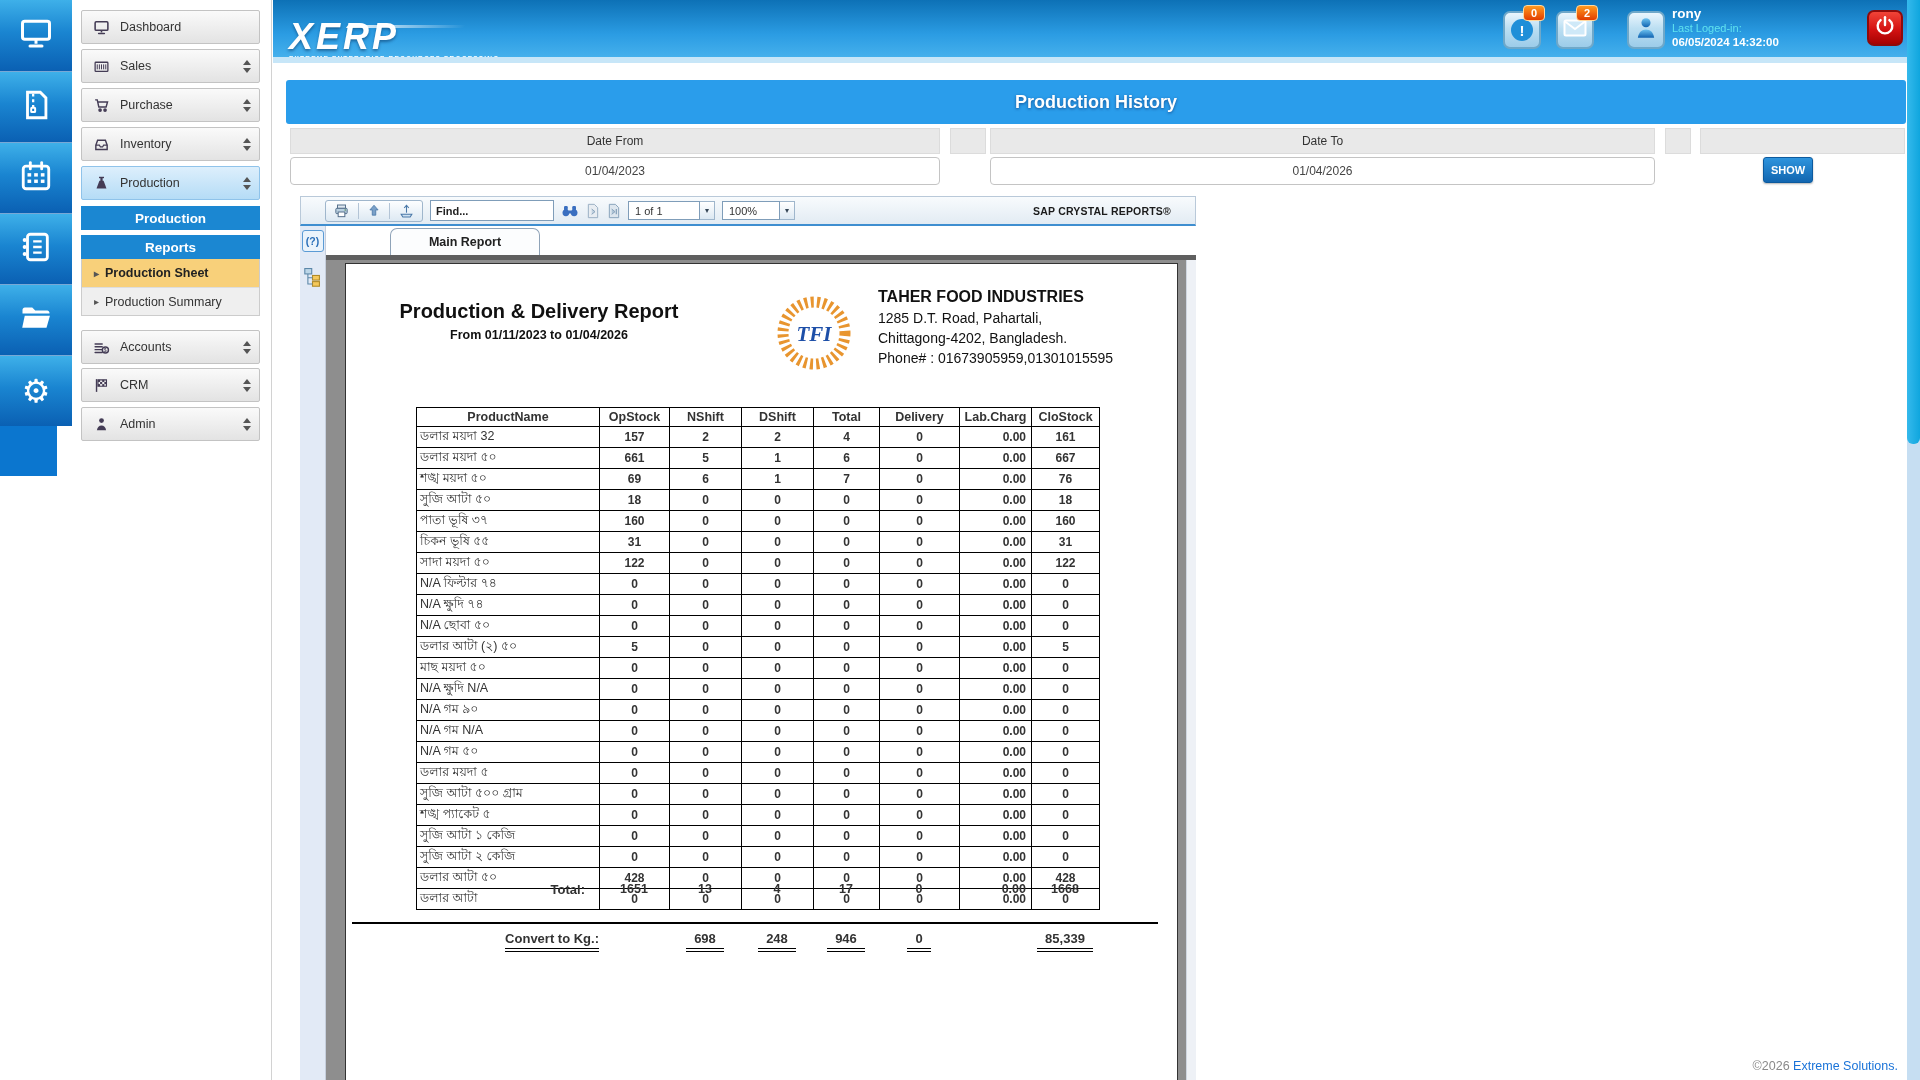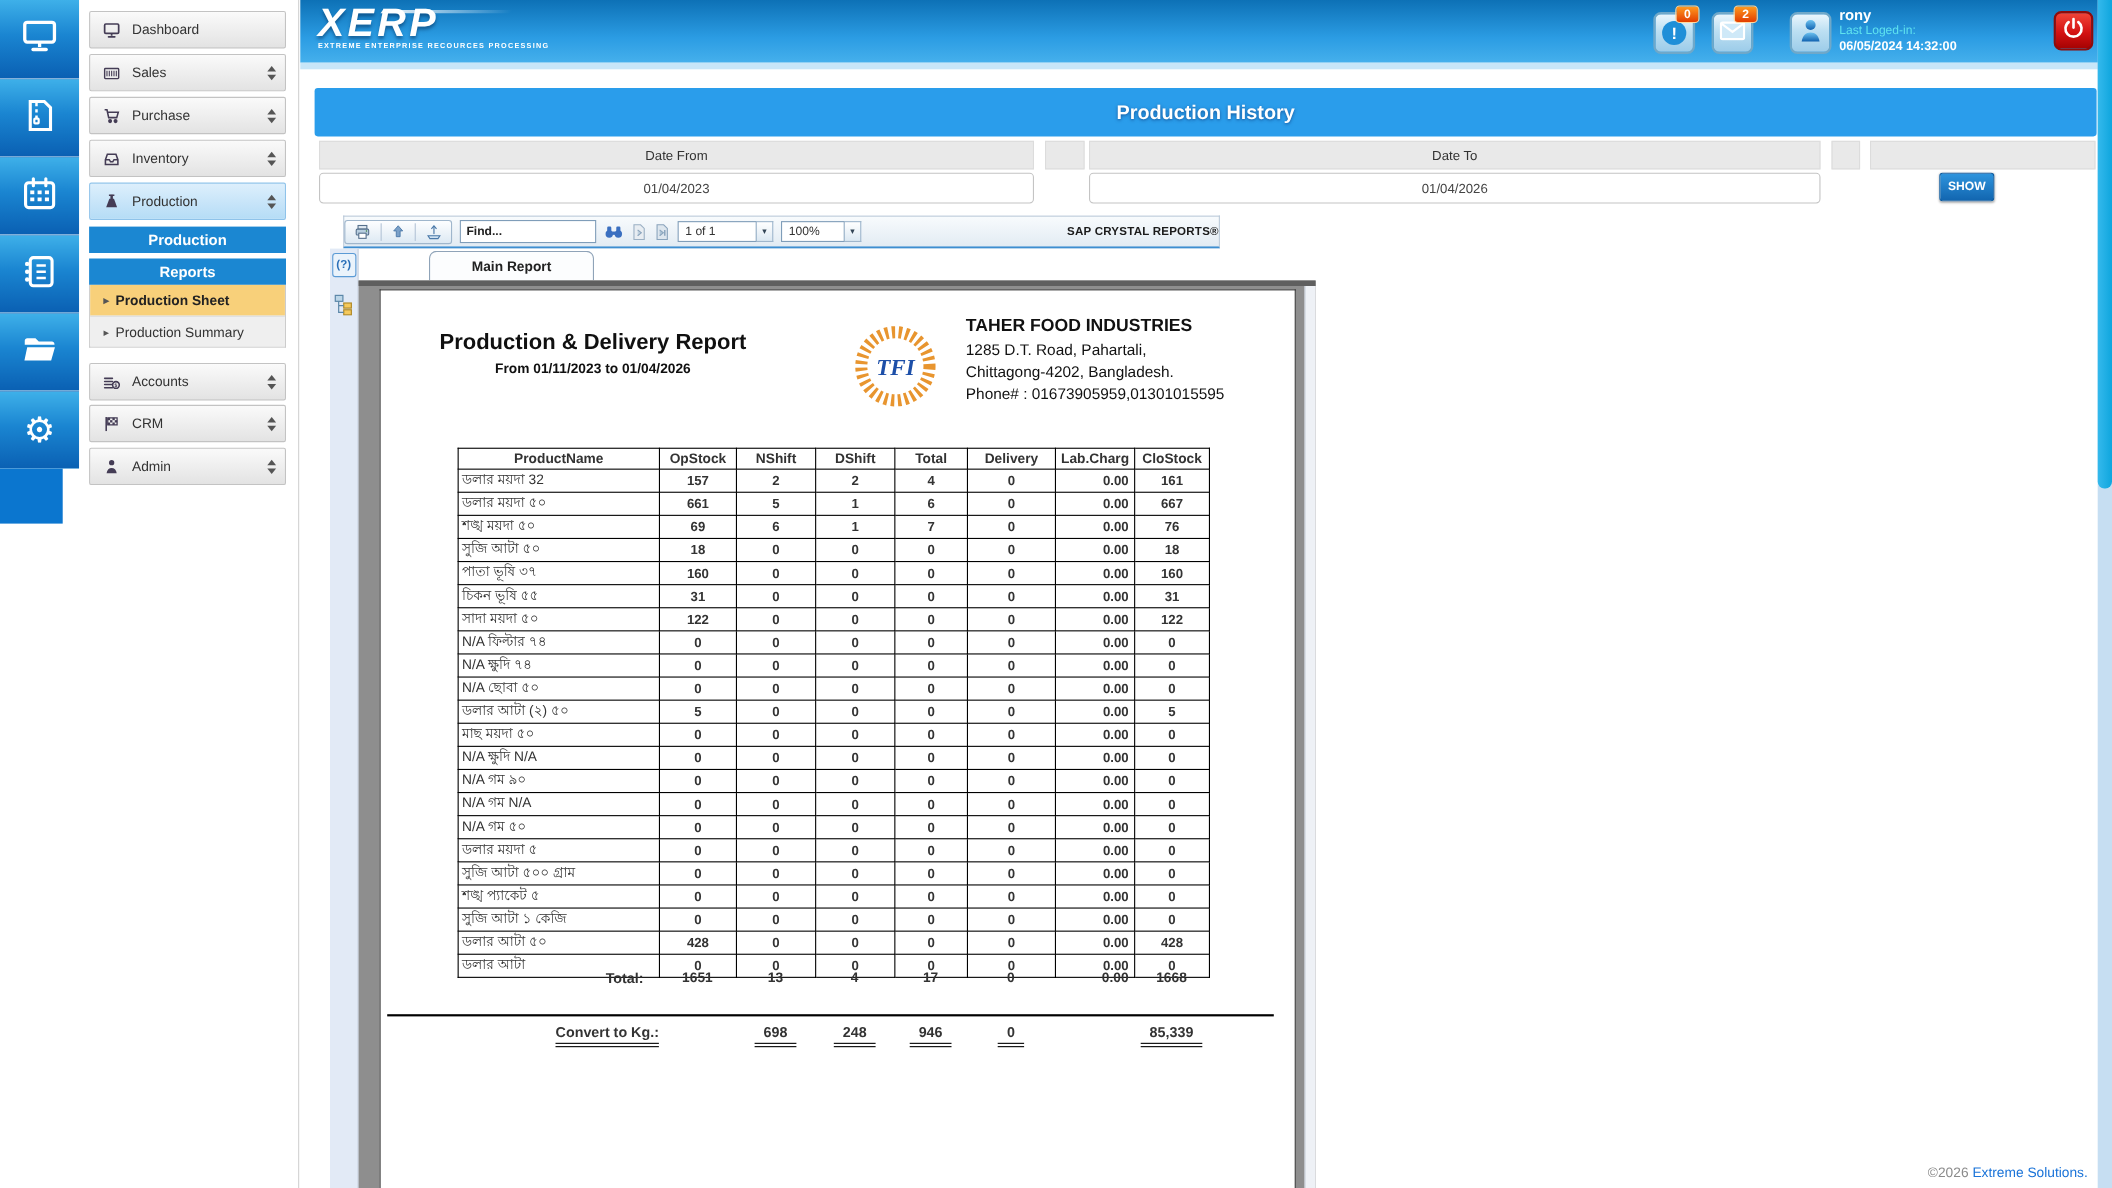--- a/index.html
+++ b/index.html
@@ -32,21 +32,21 @@
   .sub-wrap{position:absolute;left:9px;width:179px;box-sizing:border-box;border:1px solid #ccc;border-top:none;background:#f4f4f4;}
   .sub-link{height:28px;display:flex;align-items:center;padding-left:12px;gap:6px;font-size:12.5px;cursor:pointer;box-sizing:border-box;}
   .sub-link .tri{font-size:10px;color:#555;}
   .sub-link.sel{background:#f8d07a;font-weight:bold;color:#222;}
   .sub-link.plain{background:#efefef;border-top:1px solid #ddd;color:#333;}
 
   
   .top{position:absolute;left:273px;top:0;width:1647px;height:57px;
        background:linear-gradient(180deg,#0d71b6 0%,#2b9ce3 60%,#45b0ec 100%);}
   .top-strip{position:absolute;left:273px;top:57px;width:1647px;height:6px;background:#c7e6f8;}
-  .logo{position:absolute;left:16px;top:2px;color:#fff;cursor:default;}
+  .logo{position:absolute;left:16px;top:18px;color:#fff;cursor:default;}
   .logo-x{font-size:36px;font-weight:900;font-style:italic;letter-spacing:3px;line-height:38px;
           text-shadow:0 2px 3px rgba(0,30,70,.45);}
   .logo-swoosh{position:absolute;top:7px;left:58px;width:118px;height:3px;transform:skewX(-35deg);
           background:linear-gradient(90deg,rgba(255,255,255,.95),rgba(255,255,255,0));}
   .logo-tag{font-size:6.6px;font-weight:bold;letter-spacing:1.15px;margin-top:-1px;white-space:nowrap;}
   .glossy{position:absolute;width:38px;height:38px;border-radius:7px;box-sizing:border-box;cursor:pointer;
     background:linear-gradient(180deg,#eaf6fd 0%,#bcdff2 45%,#9ccce9 100%);
     border:2px solid #6fa8c9;display:flex;align-items:center;justify-content:center;}
   .badge{position:absolute;top:-8px;right:-6px;min-width:10px;padding:1px 5px;border-radius:4px;
     background:linear-gradient(180deg,#ff9a1f,#e23d00);border:1px solid #ffd9a0;
@@ -70,23 +70,23 @@
     display:flex;align-items:center;justify-content:center;font-size:12px;color:#333;}
   .f-input{position:absolute;top:82px;height:28px;box-sizing:border-box;border:1px solid #c4c4c4;border-radius:4px;
     text-align:center;font-size:12px;color:#444;font-family:"Liberation Sans",sans-serif;background:#fff;}
   .show-btn{position:absolute;left:1477px;top:82px;width:50px;height:26px;border-radius:3px;cursor:pointer;
     background:linear-gradient(180deg,#2e94dd,#1266b0);border:1px solid #0c5a9e;box-sizing:border-box;
     color:#fff;font-size:11px;font-weight:bold;display:flex;align-items:center;justify-content:center;
     box-shadow:0 1px 2px rgba(0,0,0,.3);}
 
   
   .viewer{position:absolute;left:300px;top:196px;width:896px;height:884px;box-sizing:border-box;}
-  .cr-toolbar{position:absolute;left:12px;top:0;width:797px;height:30px;box-sizing:border-box;
+  .cr-toolbar{position:absolute;left:0;top:0;width:896px;height:30px;box-sizing:border-box;
     background:linear-gradient(180deg,#f8fbfd,#e2ebf3);border:1px solid #b9c9d9;border-bottom:2px solid #3e8ed0;
-    display:flex;align-items:center;padding:0 0;gap:7px;}
+    display:flex;align-items:center;padding:0 24px;gap:7px;}
   .tb-group{display:flex;align-items:center;gap:8px;padding:2px 7px;border:1px solid #9fb6cc;border-radius:3px;
     background:linear-gradient(180deg,#fdfeff,#dde9f3);}
   .tb-sep{width:1px;height:16px;background:#b3c4d6;}
   .tb-btn{display:flex;align-items:center;justify-content:center;cursor:pointer;}
   .find-box{width:112px;height:19px;border:1px solid #7f9db9;font-size:11px;font-weight:bold;color:#222;
     padding:0 5px;font-family:"Liberation Sans",sans-serif;}
   .combo{display:flex;align-items:center;}
   .combo .val{height:19px;box-sizing:border-box;border:1px solid #7f9db9;background:#fff;font-size:11px;
     display:flex;align-items:center;padding:0 6px;}
   .combo .arr{width:15px;height:19px;box-sizing:border-box;border:1px solid #9fb6cc;border-left:none;
@@ -721,20 +721,30 @@
                   <td class="c-name">সুজি আটা ১ কেজি</td>
                   <td>0</td>
                   <td>0</td>
                   <td>0</td>
                   <td>0</td>
                   <td>0</td>
                   <td class="c-lab">0.00</td>
                   <td>0</td>
                 </tr>
                 <tr>
+                  <td class="c-name">সুজি আটা ২ কেজি</td>
+                  <td>0</td>
+                  <td>0</td>
+                  <td>0</td>
+                  <td>0</td>
+                  <td>0</td>
+                  <td class="c-lab">0.00</td>
+                  <td>0</td>
+                </tr>
+                <tr>
                   <td class="c-name">ডলার আটা ৫০</td>
                   <td>428</td>
                   <td>0</td>
                   <td>0</td>
                   <td>0</td>
                   <td>0</td>
                   <td class="c-lab">0.00</td>
                   <td>428</td>
                 </tr>
                 <tr>

